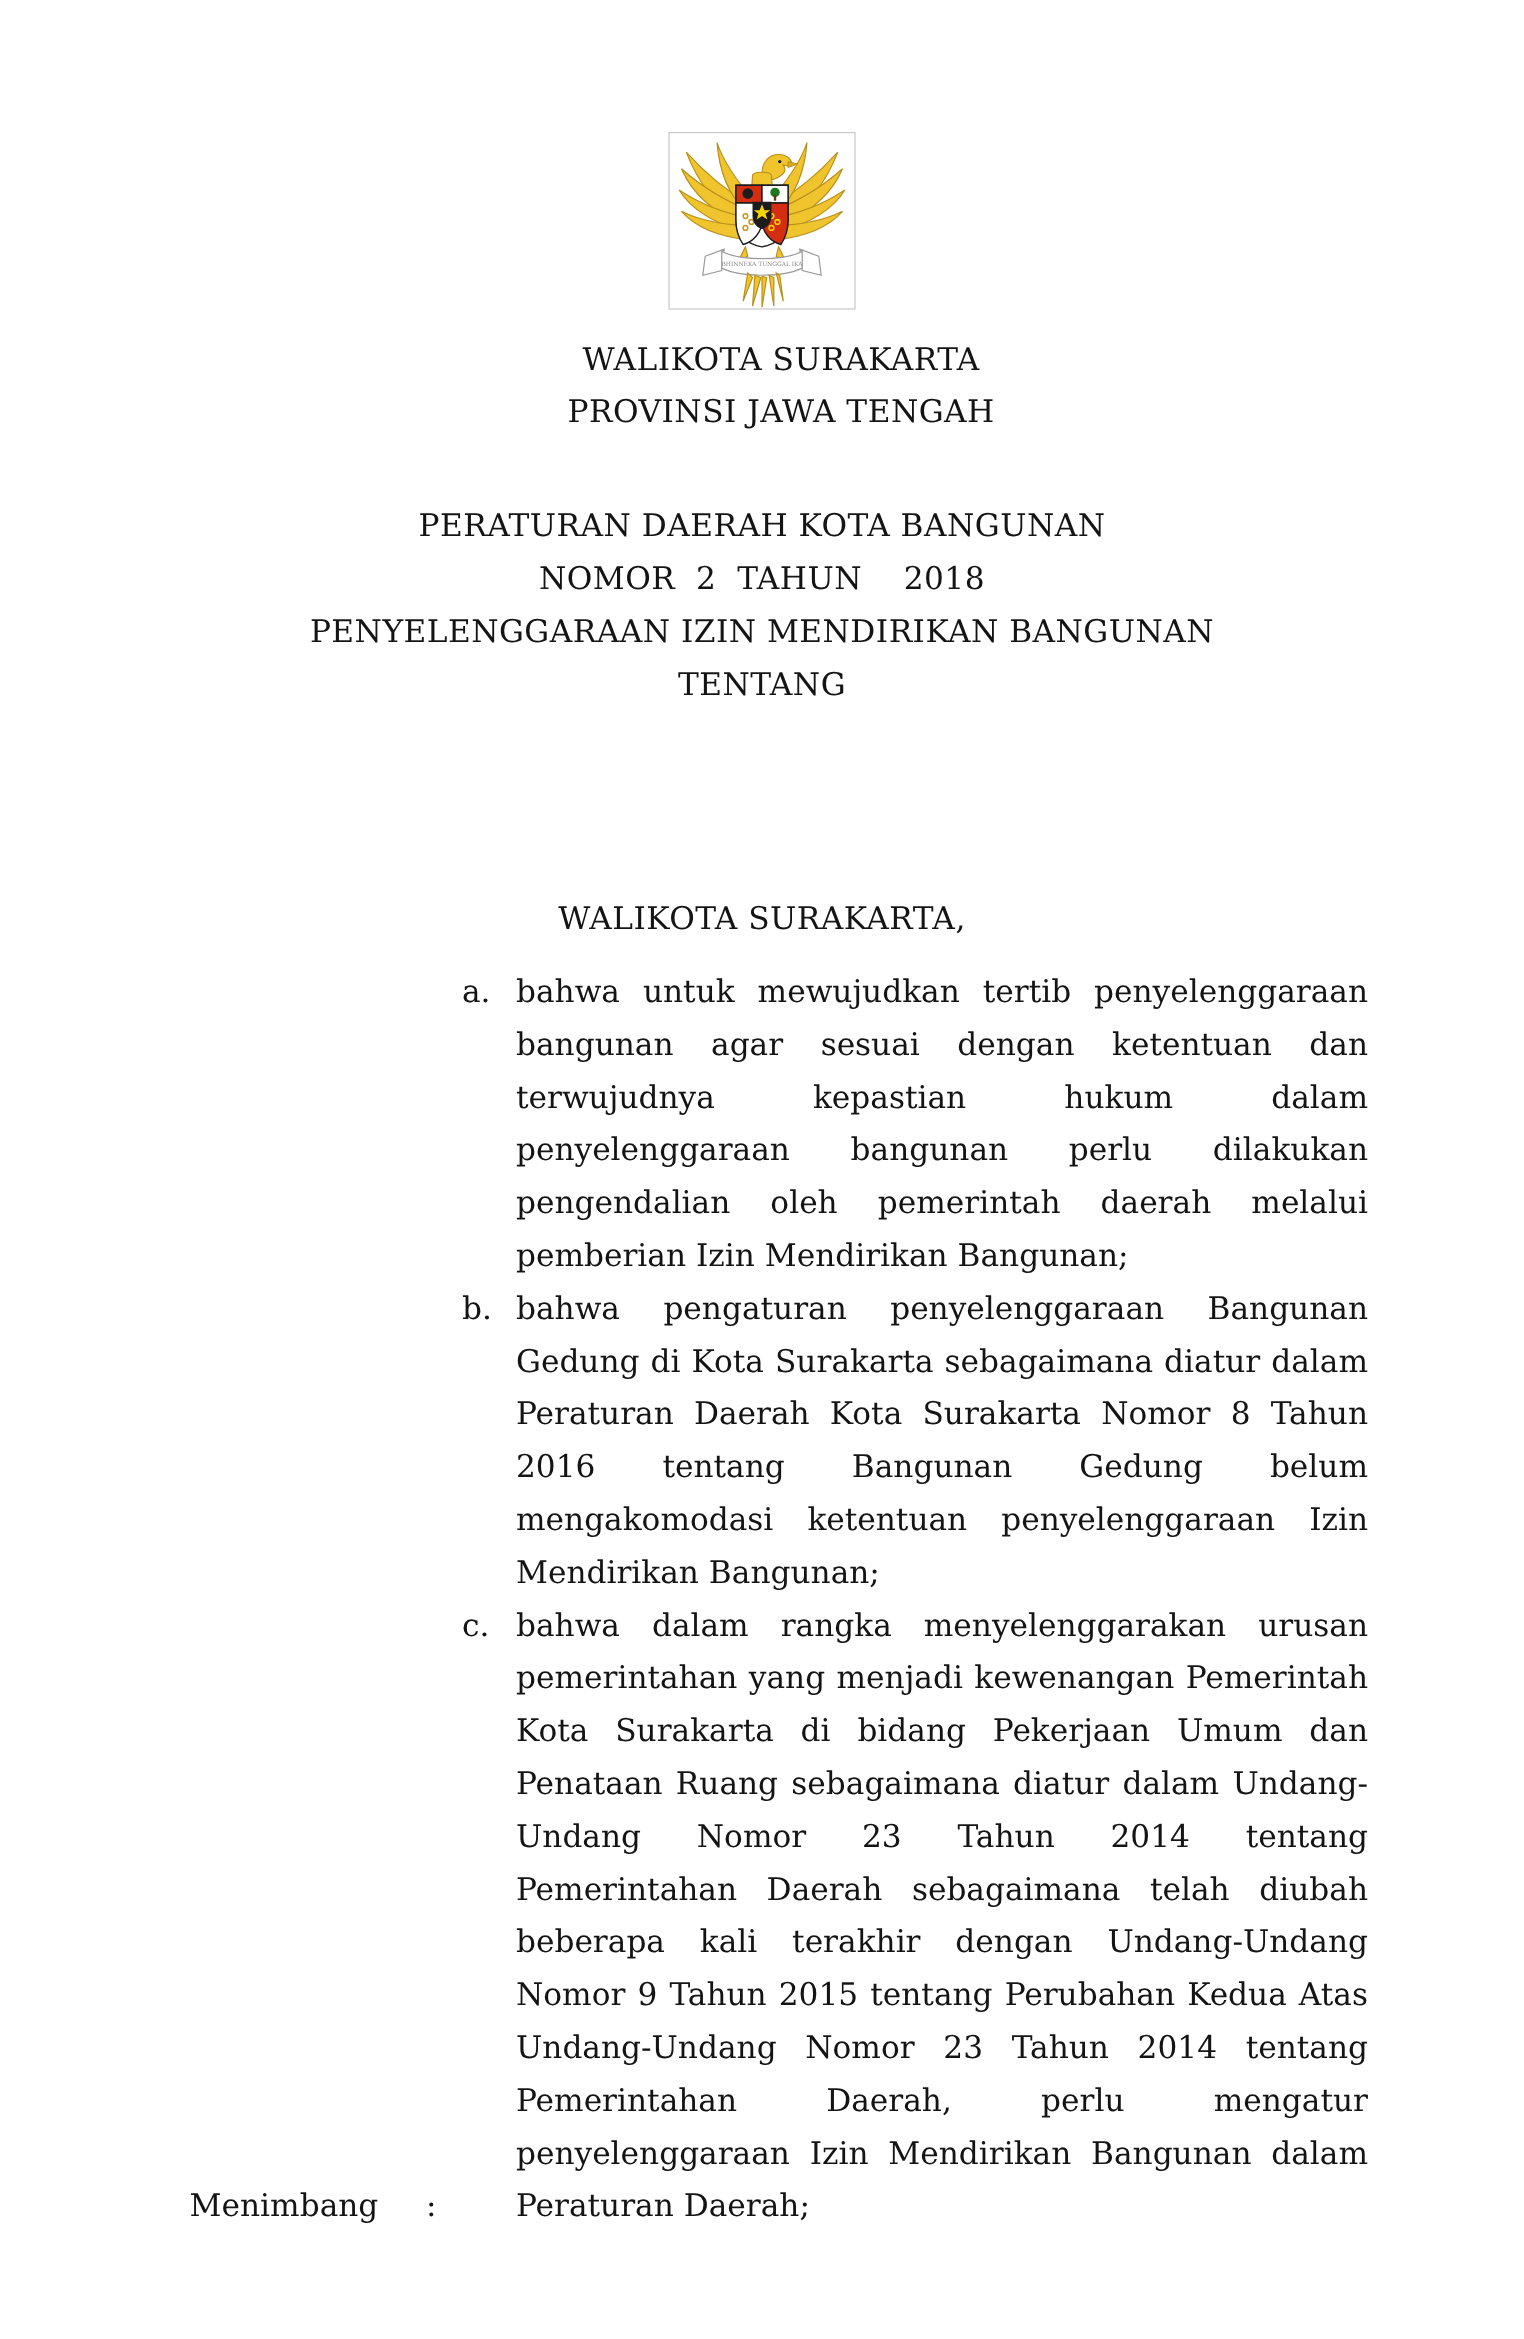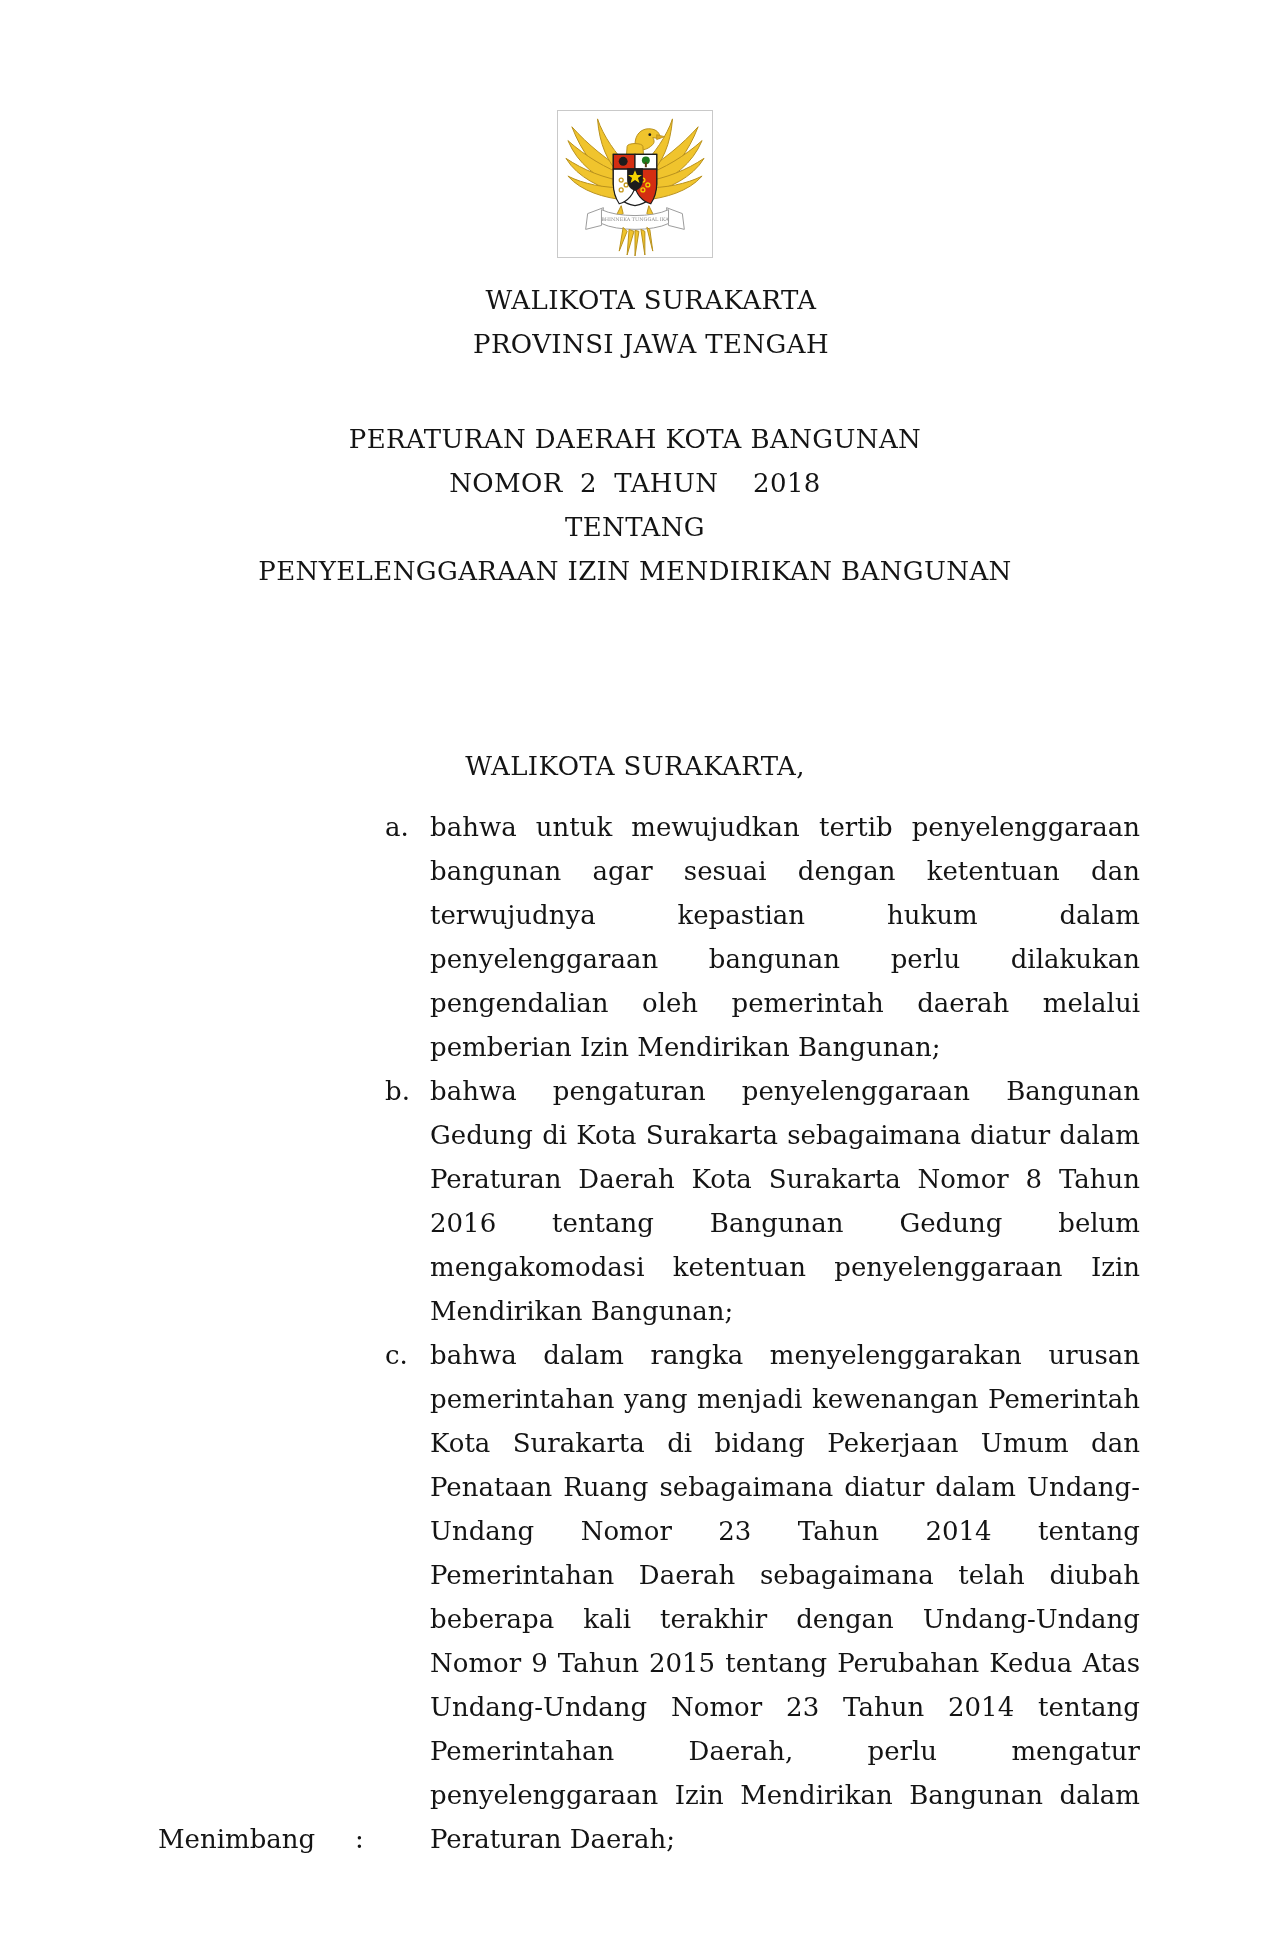--- a/index.html
+++ b/index.html
@@ -128,22 +128,22 @@
   </div>
 
   <div class="center-block header-block">
     <div>WALIKOTA SURAKARTA</div>
     <div>PROVINSI JAWA TENGAH</div>
   </div>
 
   <div class="center-block title-block">
     <div>PERATURAN DAERAH KOTA BANGUNAN</div>
     <div class="pre-spaces">NOMOR  2  TAHUN    2018</div>
+    <div>PENYELENGGARAAN IZIN MENDIRIKAN BANGUNAN</div>
     <div>TENTANG</div>
-    <div>PENYELENGGARAAN IZIN MENDIRIKAN BANGUNAN</div>
   </div>
 
 
   <div class="center-block issuer-block">
     <div>WALIKOTA SURAKARTA,</div>
   </div>
 
   <div class="considering">
     <div class="label">Menimbang</div>
     <div class="colon">:</div>

